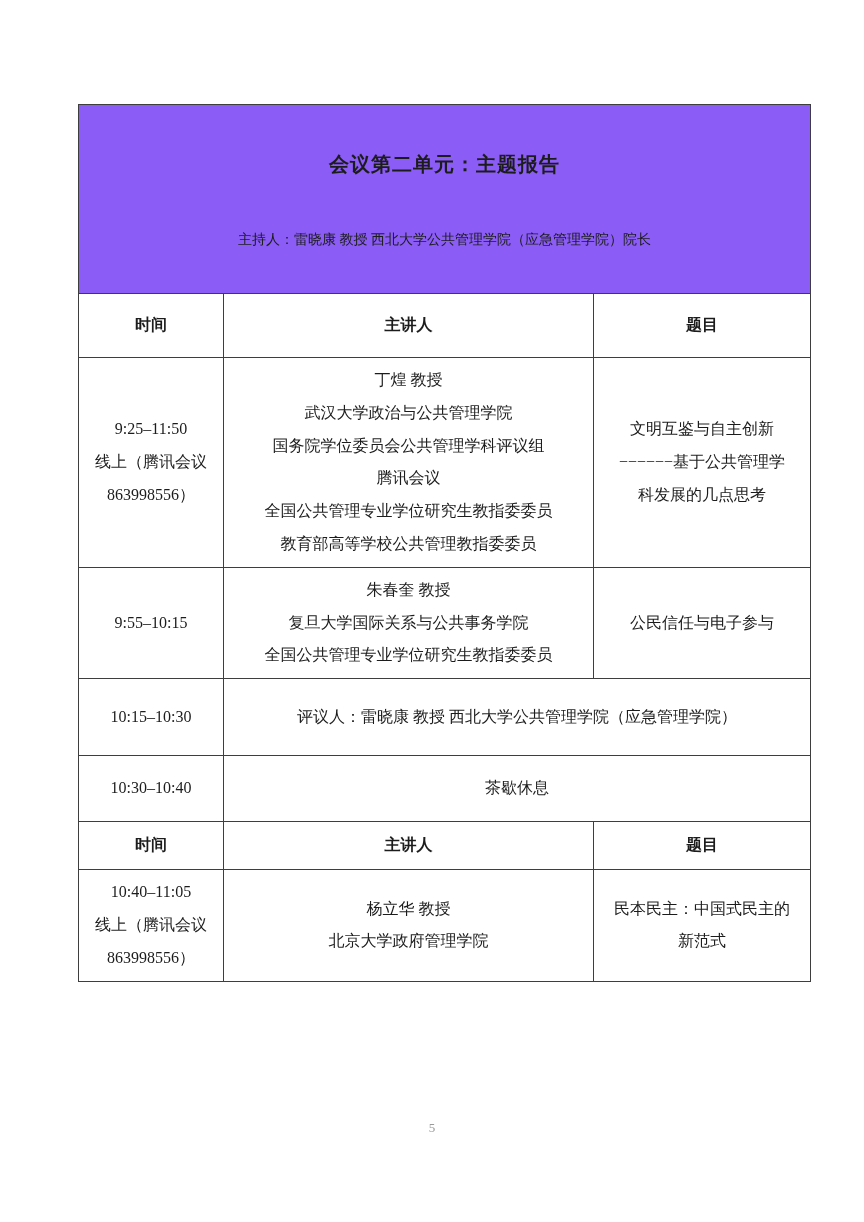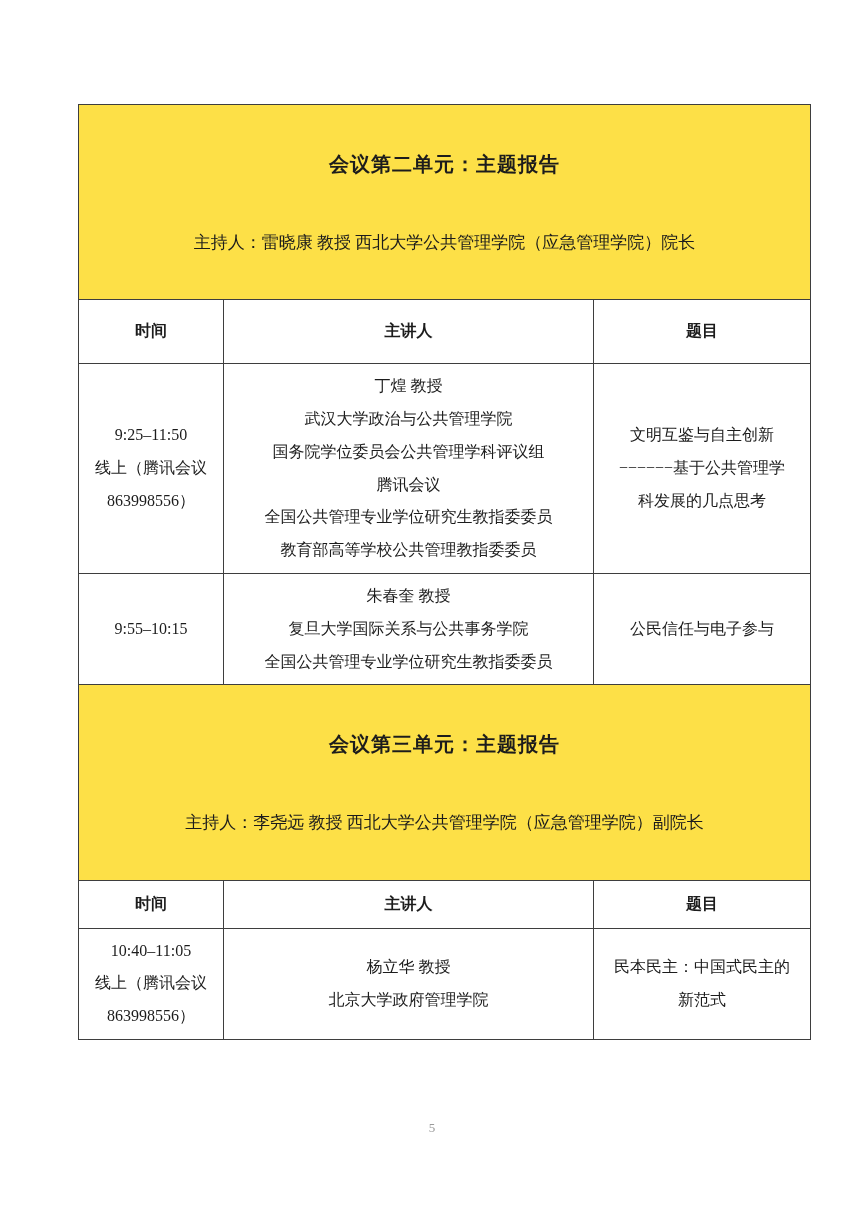--- a/index.html
+++ b/index.html
@@ -26,32 +26,32 @@
     border: 1px solid #3e3e3e;
     text-align: center;
     vertical-align: middle;
     font-size: 16px;
     line-height: 2.05;
     white-space: pre-line;
     padding: 6px 5px;
     overflow: hidden;
   }
   td.section-band {
-    background: #fde047;
+    background: #8b5cf6;
     line-height: 1.6;
     padding: 10px 8px;
   }
   .section-title {
     font-weight: bold;
     font-size: 20px;
     letter-spacing: 1px;
     margin-bottom: 8px;
   }
   .section-moderator {
-    font-size: 17px;
+    font-size: 14px;
   }
   td.col-header {
     font-weight: bold;
     font-size: 17px;
     line-height: 1.5;
   }
   tr.h-band1   { height: 118px; }
   tr.h-head    { height: 64px;  }
   tr.h-row1    { height: 120px; }
   tr.h-row2    { height: 190px; }
@@ -112,28 +112,30 @@
   </tr>
 
   <tr class="h-row3">
     <td>9:55–10:15</td>
     <td>朱春奎 教授
 复旦大学国际关系与公共事务学院
 全国公共管理专业学位研究生教指委委员</td>
     <td>公民信任与电子参与</td>
   </tr>
 
+  <tr class="h-row4">
+    <td>10:15–10:30</td>
+    <td colspan="2">评议人：雷晓康 教授 西北大学公共管理学院（应急管理学院）</td>
+  </tr>
 
+  <tr class="h-row5">
+    <td>10:30–10:40</td>
+    <td colspan="2">茶歇休息</td>
+  </tr>
 
-  <tr class="h-band2">
-    <td colspan="3" class="section-band">
-      <div class="section-title">会议第三单元：主题报告</div>
-      <div class="section-moderator">主持人：李尧远 教授 西北大学公共管理学院（应急管理学院）副院长</div>
-    </td>
-  </tr>
 
   <tr class="h-head2">
     <td class="col-header">时间</td>
     <td class="col-header">主讲人</td>
     <td class="col-header">题目</td>
   </tr>
 
   <tr class="h-row6">
     <td>10:40–11:05
 线上（腾讯会议

